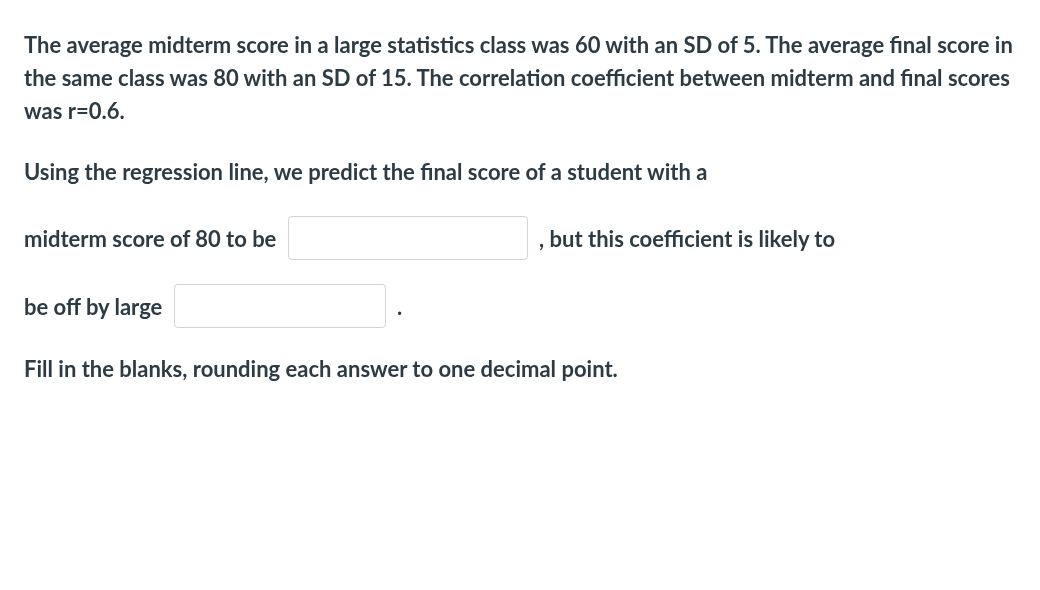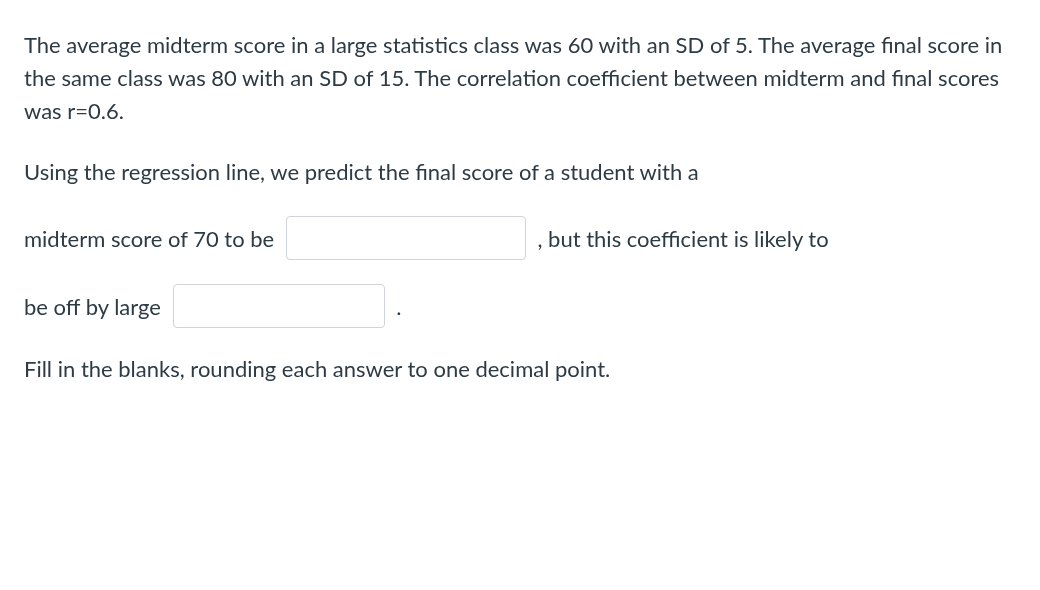--- a/index.html
+++ b/index.html
@@ -1,18 +1,19 @@
 <!DOCTYPE html>
 <html><head>
   <meta charset="utf-8">
   <style>
     * {
       margin: 0;
       padding: 0;
       box-sizing: border-box;
+      font-weight: bold;
     }
     body {
       font-family: 'Segoe UI', 'Lato', -apple-system, BlinkMacSystemFont, sans-serif;
       font-size: 22px;
       color: #2d3b45;
       background: #ffffff;
       padding: 28px 24px;
       line-height: 1.5;
       width: 1040px;
       height: 590px;
@@ -48,21 +49,21 @@
     }
   </style>
 </head>
 <body>
 
 <div class="paragraph">The average midterm score in a large statistics class was 60 with an SD of 5. The average final score in the same class was 80 with an SD of 15. The correlation coefficient between midterm and final scores was r=0.6.</div>
 
 <div class="paragraph">Using the regression line, we predict the final score of a student with a</div>
 
 <div class="fill-line">
-  <span>midterm score of 70 to be </span>
+  <span>midterm score of 80 to be </span>
   <input type="text" class="blank" value="" style="">
   <span> , but this coefficient is likely to</span>
 </div>
 
 <div class="fill-line">
   <span>be off by large </span>
   <input type="text" class="blank small" value="" style="">
   <span> .</span>
 </div>
 

